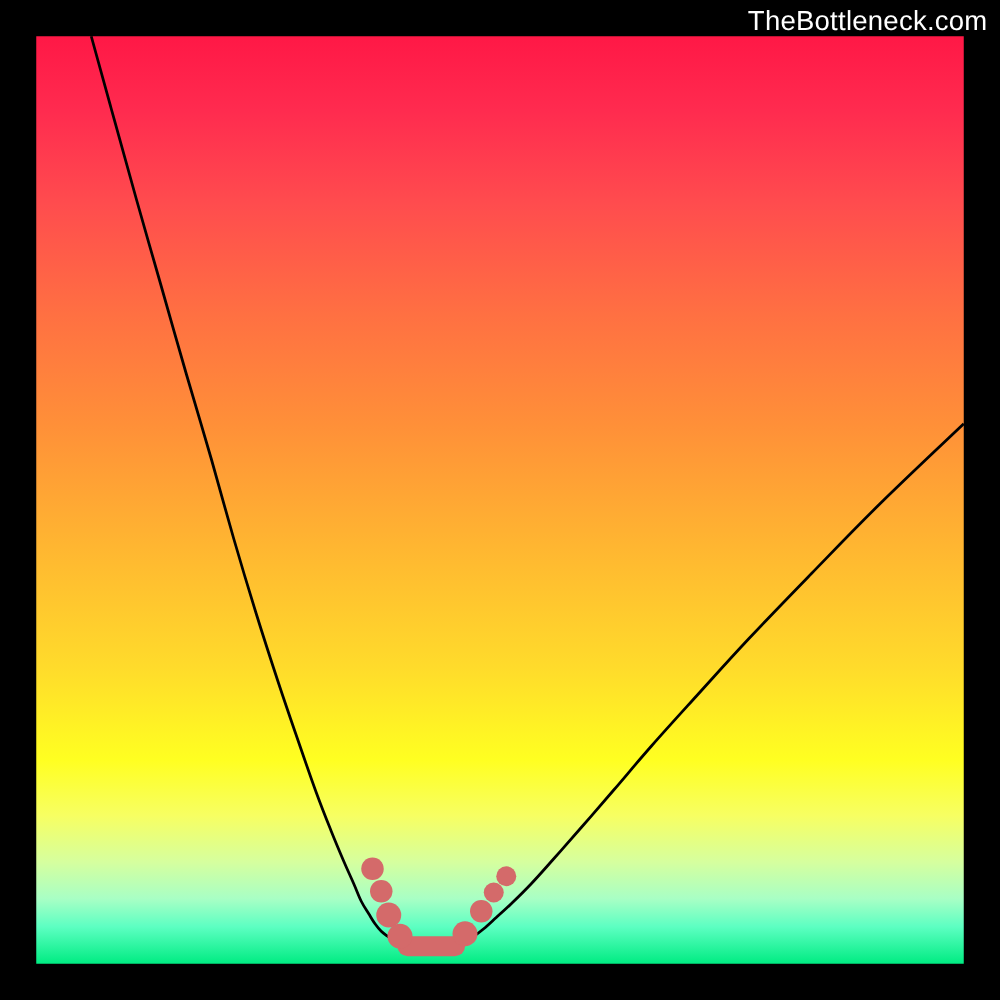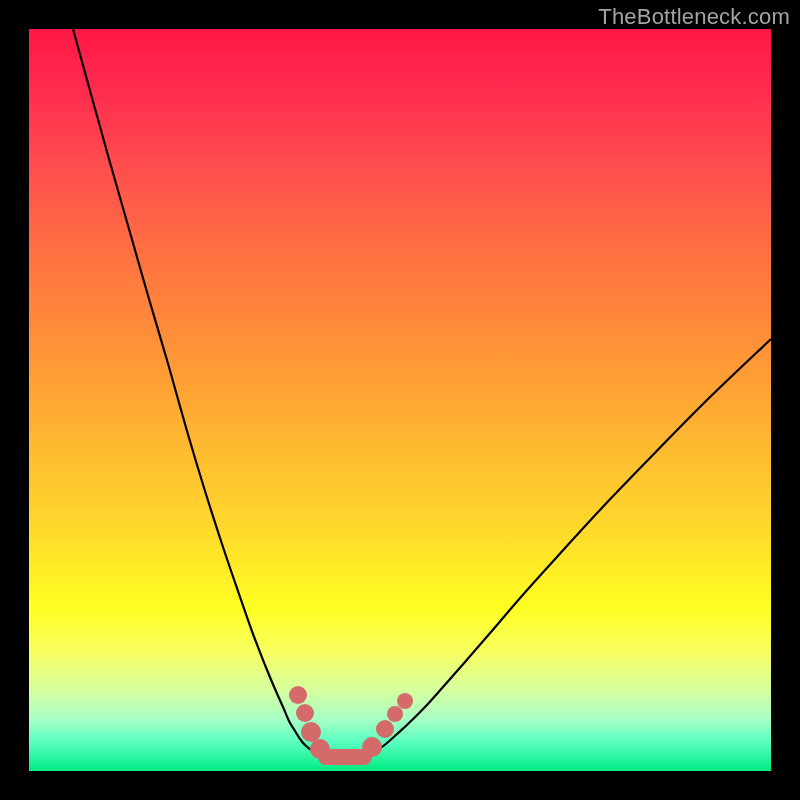--- a/index.html
+++ b/index.html
@@ -31,21 +31,21 @@
       #d6ff9e 89%,
       #a8ffc5 93%,
       #5dffc2 96%,
       #00ec82 100%
     );
   }
   .watermark {
     position: absolute;
     top: 4px;
     right: 10px;
-    color: #a3a3a3;
+    color: #ffffff;
     font-size: 22px;
     letter-spacing: 0.2px;
     user-select: none;
   }
   svg.curve {
     position: absolute;
     left: 0;
     top: 0;
     width: 742px;
     height: 742px;

